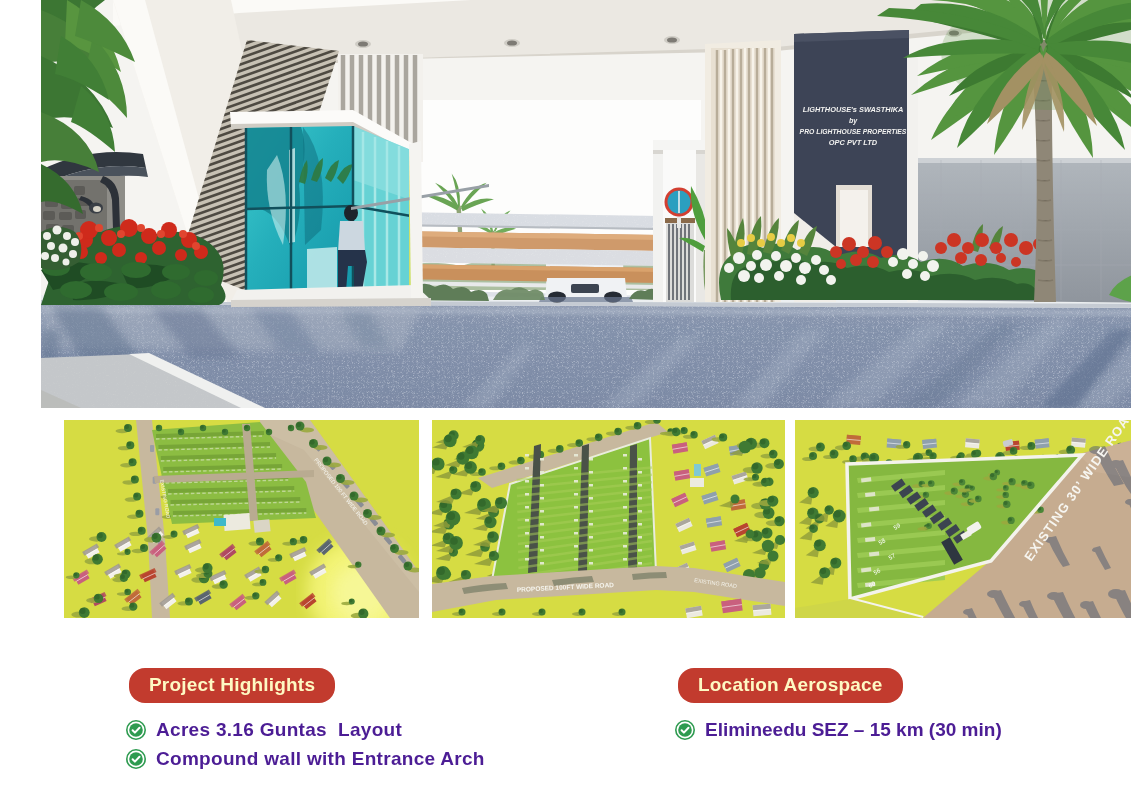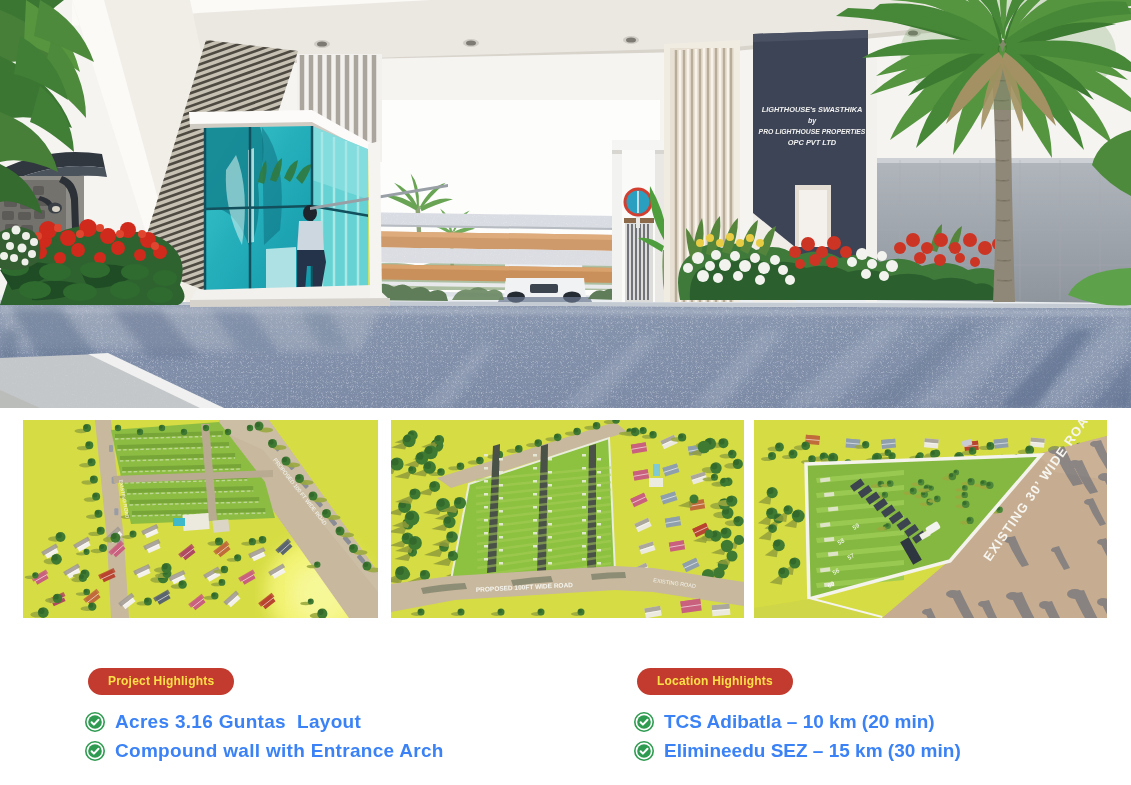--- a/index.html
+++ b/index.html
@@ -1,25 +1,25 @@
 <!DOCTYPE html>
 <html><head>
 <meta charset="utf-8">
 <style>
 html,body{margin:0;padding:0;background:#ffffff;width:1131px;height:785px;overflow:hidden;
 font-family:"Liberation Sans", sans-serif;}
-.page{position:relative;width:987px;height:785px;background:#fff;}
+.page{position:relative;width:987px;height:785px;background:#fff;margin-left:41px;}
 .top{position:absolute;left:0;top:0;width:1131px;height:408px;}
 .aer{position:absolute;top:420px;height:198px;}
 .cols{position:absolute;left:0;top:650px;width:1131px;height:135px;}
-.pill{display:inline-block;background:#c23b2e;color:#fde047;font-weight:bold;font-size:12px;
+.pill{display:inline-block;background:#c23b2e;color:#fef9c3;font-weight:bold;font-size:19px;
 border-radius:16px;padding:6px 20px 7px 20px;letter-spacing:0.2px;}
 .col{position:absolute;top:18px;}
 ul.hl{list-style:none;margin:16px 0 0 0;padding:0;}
-ul.hl li{position:relative;padding-left:27px;margin-bottom:7px;font-weight:bold;color:#3b82f6;font-size:19px;line-height:22px;}
+ul.hl li{position:relative;padding-left:27px;margin-bottom:7px;font-weight:bold;color:#4c1d95;font-size:19px;line-height:22px;}
 .chk{position:absolute;left:-3px;top:1px;width:20px;height:20px;}
 .chk svg{position:absolute;left:0;top:0;}
 </style>
 </head>
 <body>
 <div class="page">
 
 <svg class="top" viewBox="0 0 1131 408" preserveAspectRatio="none">
 <defs>
 <filter id="nz" x="0" y="0" width="100%" height="100%">
@@ -1705,30 +1705,23 @@
                 <circle cx="10" cy="10" r="9.2" fill="#ffffff" stroke="#2e9b50" stroke-width="1.6"></circle>
                 <circle cx="10" cy="10" r="6.8" fill="#2e9b50"></circle>
                 <path d="M6.6 10.2l2.3 2.4 4.6-4.8" stroke="#fff" stroke-width="2" fill="none" stroke-linecap="round" stroke-linejoin="round"></path>
               </svg>
             </span>Compound wall with Entrance Arch</li>
     </ul>
   </div>
 
   <div class="col" style="left:637px;">
     
-    <span class="pill">Location Highlights</span>
+    <span class="pill">Location Aerospace</span>
     
     <ul class="hl">
-      <li><span class="chk">
-              <svg width="20" height="20" viewBox="0 0 20 20">
-                <circle cx="10" cy="10" r="9.2" fill="#ffffff" stroke="#2e9b50" stroke-width="1.6"></circle>
-                <circle cx="10" cy="10" r="6.8" fill="#2e9b50"></circle>
-                <path d="M6.6 10.2l2.3 2.4 4.6-4.8" stroke="#fff" stroke-width="2" fill="none" stroke-linecap="round" stroke-linejoin="round"></path>
-              </svg>
-            </span>TCS Adibatla – 10 km (20 min)</li>
       <li><span class="chk">
               <svg width="20" height="20" viewBox="0 0 20 20">
                 <circle cx="10" cy="10" r="9.2" fill="#ffffff" stroke="#2e9b50" stroke-width="1.6"></circle>
                 <circle cx="10" cy="10" r="6.8" fill="#2e9b50"></circle>
                 <path d="M6.6 10.2l2.3 2.4 4.6-4.8" stroke="#fff" stroke-width="2" fill="none" stroke-linecap="round" stroke-linejoin="round"></path>
               </svg>
             </span>Elimineedu SEZ – 15 km (30 min)</li>
     </ul>
   </div>
 </div>

